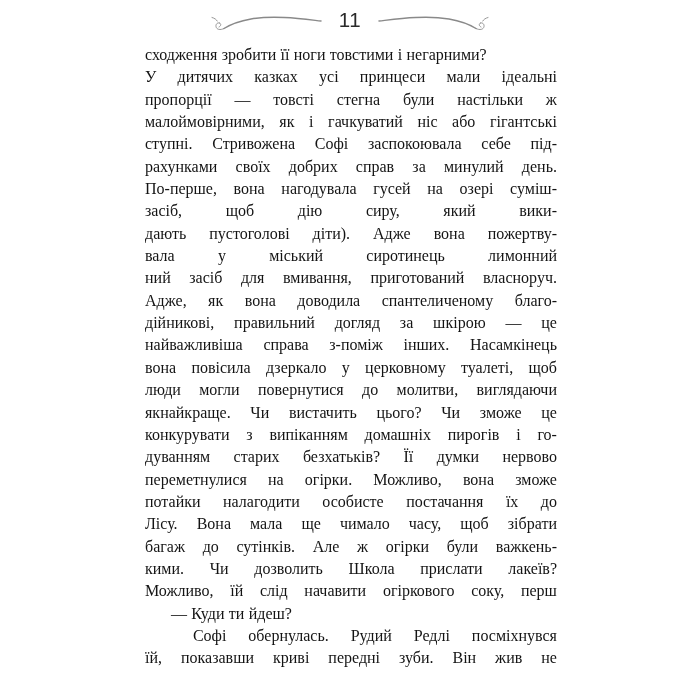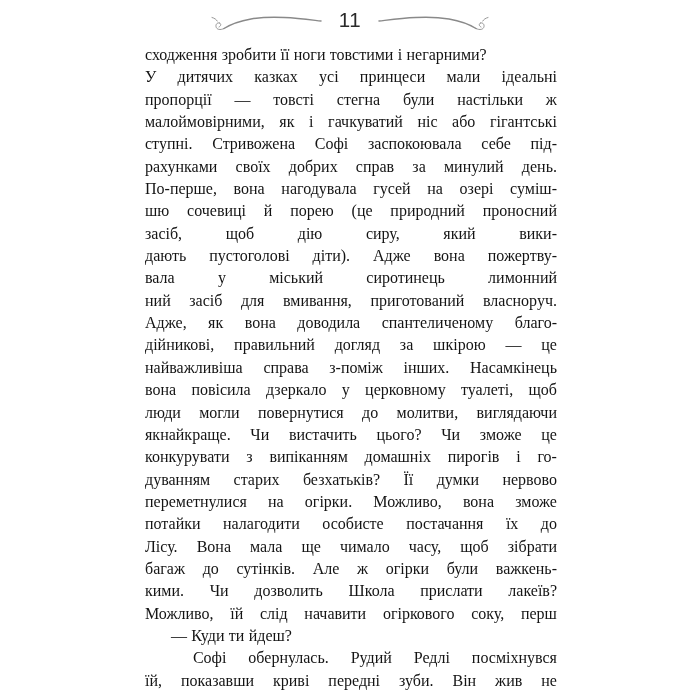--- a/index.html
+++ b/index.html
@@ -135,21 +135,20 @@
   </div>
 
   <div class="textblock">
       <div class="line flush"><span class="w">сходження</span><span class="w">зробити</span><span class="w">її</span><span class="w">ноги</span><span class="w">товстими</span><span class="w">і</span><span class="w">негарними?</span></div>
       <div class="line justify"><span class="w">У</span><span class="w">дитячих</span><span class="w">казках</span><span class="w">усі</span><span class="w">принцеси</span><span class="w">мали</span><span class="w">ідеальні</span></div>
       <div class="line justify"><span class="w">пропорції</span><span class="w">—</span><span class="w">товсті</span><span class="w">стегна</span><span class="w">були</span><span class="w">настільки</span><span class="w">ж</span></div>
       <div class="line justify"><span class="w">малоймовірними,</span><span class="w">як</span><span class="w">і</span><span class="w">гачкуватий</span><span class="w">ніс</span><span class="w">або</span><span class="w">гігантські</span></div>
       <div class="line justify"><span class="w">ступні.</span><span class="w">Стривожена</span><span class="w">Софі</span><span class="w">заспокоювала</span><span class="w">себе</span><span class="w">під-</span></div>
       <div class="line justify"><span class="w">рахунками</span><span class="w">своїх</span><span class="w">добрих</span><span class="w">справ</span><span class="w">за</span><span class="w">минулий</span><span class="w">день.</span></div>
       <div class="line justify"><span class="w">По-перше,</span><span class="w">вона</span><span class="w">нагодувала</span><span class="w">гусей</span><span class="w">на</span><span class="w">озері</span><span class="w">суміш-</span></div>
-      <div class="line justify"><span class="w">шю</span><span class="w">сочевиці</span><span class="w">й</span><span class="w">порею</span><span class="w">(це</span><span class="w">природний</span><span class="w">проносний</span></div>
       <div class="line justify"><span class="w">засіб,</span><span class="w">щоб</span><span class="w">дію</span><span class="w">сиру,</span><span class="w">який</span><span class="w">вики-</span></div>
       <div class="line justify"><span class="w">дають</span><span class="w">пустоголові</span><span class="w">діти).</span><span class="w">Адже</span><span class="w">вона</span><span class="w">пожертву-</span></div>
       <div class="line justify"><span class="w">вала</span><span class="w">у</span><span class="w">міський</span><span class="w">сиротинець</span><span class="w">лимонний</span></div>
       <div class="line justify"><span class="w">ний</span><span class="w">засіб</span><span class="w">для</span><span class="w">вмивання,</span><span class="w">приготований</span><span class="w">власноруч.</span></div>
       <div class="line justify"><span class="w">Адже,</span><span class="w">як</span><span class="w">вона</span><span class="w">доводила</span><span class="w">спантеличеному</span><span class="w">благо-</span></div>
       <div class="line justify"><span class="w">дійникові,</span><span class="w">правильний</span><span class="w">догляд</span><span class="w">за</span><span class="w">шкірою</span><span class="w">—</span><span class="w">це</span></div>
       <div class="line justify"><span class="w">найважливіша</span><span class="w">справа</span><span class="w">з-поміж</span><span class="w">інших.</span><span class="w">Насамкінець</span></div>
       <div class="line justify"><span class="w">вона</span><span class="w">повісила</span><span class="w">дзеркало</span><span class="w">у</span><span class="w">церковному</span><span class="w">туалеті,</span><span class="w">щоб</span></div>
       <div class="line justify"><span class="w">люди</span><span class="w">могли</span><span class="w">повернутися</span><span class="w">до</span><span class="w">молитви,</span><span class="w">виглядаючи</span></div>
       <div class="line justify"><span class="w">якнайкраще.</span><span class="w">Чи</span><span class="w">вистачить</span><span class="w">цього?</span><span class="w">Чи</span><span class="w">зможе</span><span class="w">це</span></div>

